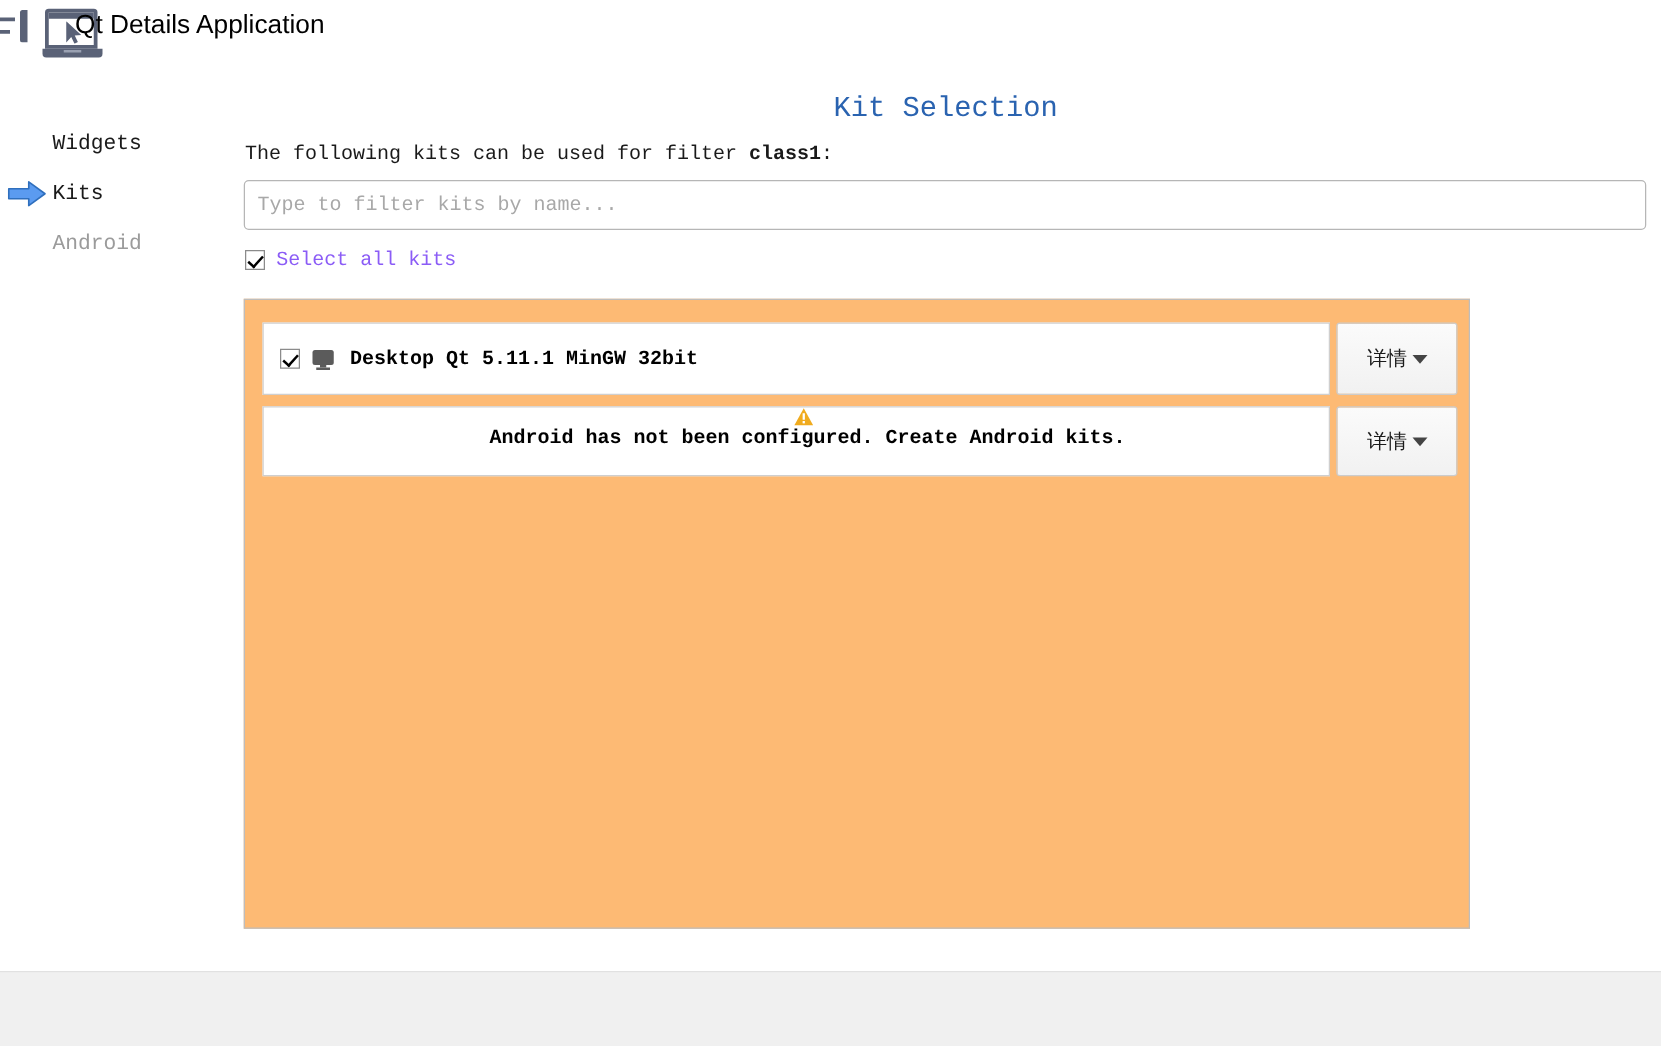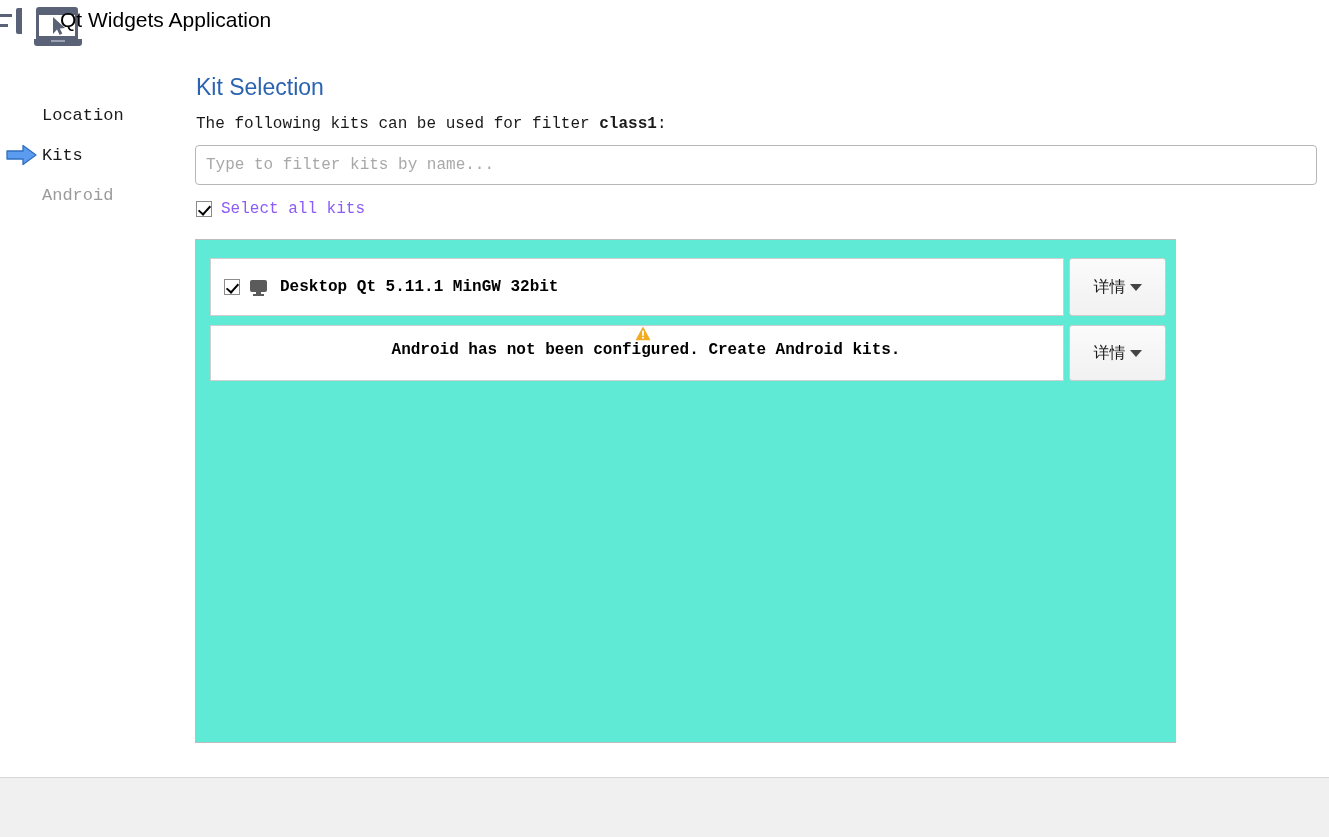--- a/index.html
+++ b/index.html
@@ -122,23 +122,24 @@
 
   
   #main {
     position: absolute;
     left: 195px; top: 74px;
     width: 1122px;
   }
   #page-title {
     font-size: 23px;
     color: #2a63b0;
-    font-family: Liberation Sans, sans-serif;
+    font-family: Liberation Mono, monospace;
     margin: 0 0 14px 1px;
     font-weight: normal;
+    text-align: center;
   }
   #page-desc {
     font-family: "Liberation Mono", monospace;
     font-size: 16px;
     color: #1a1a1a;
     margin: 0 0 12px 1px;
     white-space: nowrap;
   }
   #page-desc b { font-weight: bold; }
 
@@ -187,21 +188,21 @@
     white-space: nowrap;
   }
 
   
   #kit-list {
     position: absolute;
     left: 195px; top: 239px;
     width: 981px;
     height: 504px;
     border: 1px solid #bdbdbd;
-    background: #5eead4;
+    background: #fdba74;
     padding: 18px 9px 0 14px;
   }
 
   .kit-row {
     position: relative;
     display: flex;
     align-items: stretch;
     margin-bottom: 9px;
   }
   .kit-box {
@@ -312,27 +313,27 @@
     <div id="app-icon">
       <div class="laptop-body"></div>
       <div class="laptop-topbar"></div>
       <div class="laptop-base"></div>
       <div class="laptop-notch"></div>
       <svg class="cursor-arrow" viewBox="0 0 14 18" xmlns="http://www.w3.org/2000/svg">
         <path d="M1 0 L1 17 L5 12.5 L7.6 18 L10.3 16.6 L7.8 11.4 L13 11 Z" fill="#5a6277"></path>
       </svg>
     </div>
 
-    <div id="app-title">Qt Widgets Application</div>
+    <div id="app-title">Qt Details Application</div>
   </div>
 
   <div id="sidebar">
 
     <div class="step-row">
-      <span class="step-label done">Location</span>
+      <span class="step-label done">Widgets</span>
     </div>
 
     <div class="step-row">
       <svg class="step-arrow" viewBox="0 0 31 22" xmlns="http://www.w3.org/2000/svg">
         <path d="M1 7 L17 7 L17 1.5 L30 11 L17 20.5 L17 15 L1 15 Z" fill="#5b9bf0" stroke="#2f6fbd" stroke-width="1.3" stroke-linejoin="round"></path>
       </svg>
       <span class="step-label active">Kits</span>
     </div>
 
     <div class="step-row">

